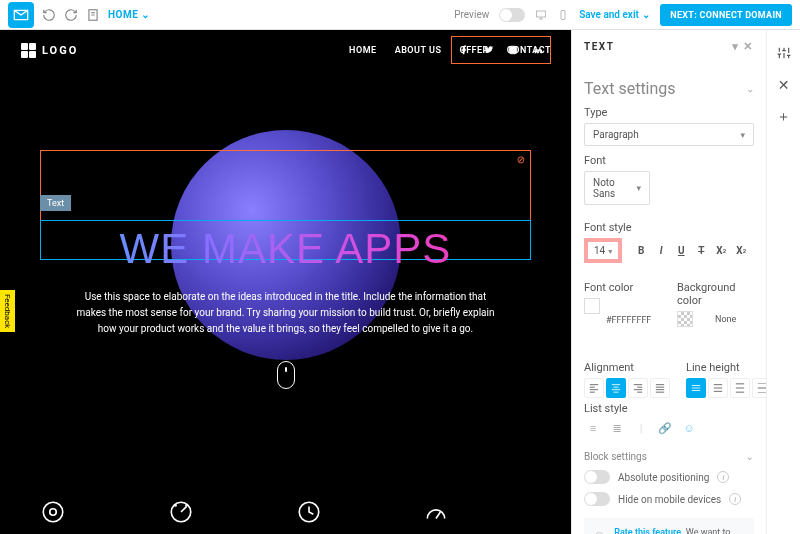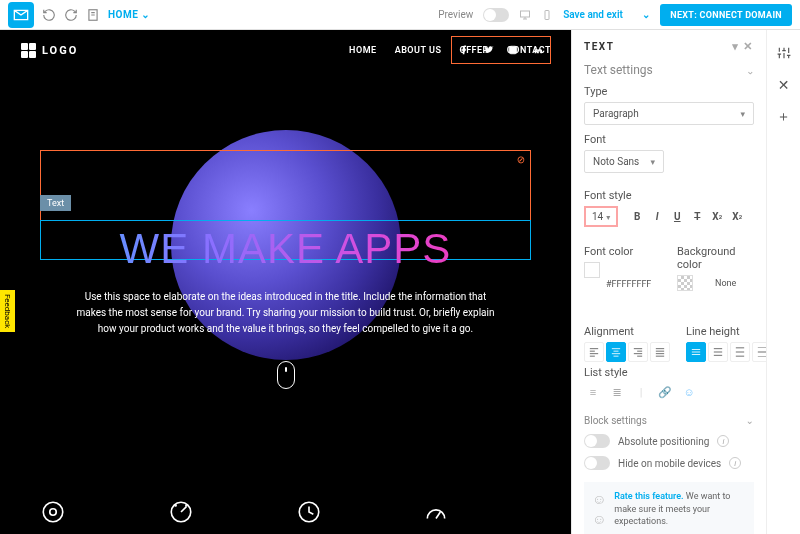--- a/index.html
+++ b/index.html
@@ -8,21 +8,21 @@
 .topbar .left{display:flex;align-items:center;gap:8px}
 .topbar .left .mail{width:26px;height:26px;background:#00aeef;border-radius:4px;display:flex;align-items:center;justify-content:center}
 .topbar .left .mail svg{width:16px;height:16px;fill:#fff}
 .topbar .ico{width:14px;height:14px;color:#888;cursor:pointer}
 .topbar .home{color:#00aeef;font-weight:700;font-size:10px;letter-spacing:.5px;display:flex;align-items:center;gap:3px;cursor:pointer}
 .topbar .right{margin-left:auto;display:flex;align-items:center;gap:10px}
 .topbar .preview{color:#888;font-size:10px}
 .toggle{width:26px;height:14px;background:#ddd;border-radius:7px;position:relative;cursor:pointer}
 .toggle:after{content:"";position:absolute;left:1px;top:1px;width:12px;height:12px;background:#fff;border-radius:50%}
 .device{width:12px;height:12px;color:#bbb;cursor:pointer}
-.save{color:#00aeef;font-size:10px;font-weight:600;cursor:pointer;display:flex;align-items:center;gap:19px}
+.save{color:#00aeef;font-size:10px;font-weight:600;cursor:pointer;display:flex;align-items:center;gap:3px}
 .next-btn{background:#00aeef;color:#fff;font-size:9px;font-weight:700;padding:6px 10px;border-radius:3px;cursor:pointer;letter-spacing:.3px}
 .main{flex:1;display:flex;overflow:hidden}
 .canvas{flex:1;background:#000;overflow-y:auto;position:relative}
 .feedback{position:absolute;left:0;top:260px;background:#ffe600;color:#000;font-size:8px;padding:4px 3px;writing-mode:vertical-rl;z-index:10;cursor:pointer}
 .site-header{height:40px;display:flex;align-items:center;padding:6px 20px;position:relative}
 .site-logo{display:flex;align-items:center;gap:6px;color:#fff;font-size:11px;font-weight:700;letter-spacing:2px}
 .site-logo .mark{width:16px;height:16px;display:flex;flex-wrap:wrap}
 .site-logo .mark span{width:7px;height:7px;background:#fff;margin:.5px;border-radius:1px}
 .site-nav{margin-left:auto;display:flex;gap:18px;color:#fff;font-size:9px;font-weight:600;letter-spacing:.5px}
 .site-nav span{cursor:pointer}
@@ -38,30 +38,30 @@
 .hero p{position:relative;z-index:3;color:#fff;font-size:10px;line-height:1.6;max-width:420px;margin:16px auto 0}
 .mouse{position:relative;z-index:3;width:18px;height:28px;border:1.5px solid #fff;border-radius:10px;margin:24px auto 0;display:flex;justify-content:center;padding-top:5px}
 .mouse:after{content:"";width:2px;height:5px;background:#fff;border-radius:1px}
 .stats{display:flex;padding:30px 40px;gap:20px}
 .stat{flex:1;color:#fff}
 .stat svg{width:26px;height:26px;stroke:#fff;fill:none;stroke-width:1.5}
 .sidepanel{width:195px;background:#fff;border-left:1px solid #e8e8e8;padding:10px 12px;overflow-y:auto;font-size:10px;color:#555}
 .sidepanel h3{font-size:10px;font-weight:700;letter-spacing:1.5px;color:#333;margin-bottom:2px;display:flex;align-items:center}
 .sidepanel h3 .acts{margin-left:auto;display:flex;gap:4px;color:#aaa}
 .sidepanel h3 .acts span{cursor:pointer;font-size:11px}
-.section-h{color:#888;font-size:12px;margin:10px 0 6px;display:flex;align-items:center;cursor:pointer}
+.section-h{color:#888;font-size:16px;margin:26px 0 6px;display:flex;align-items:center;cursor:pointer}
 .section-h:after{content:"⌃";margin-left:auto;font-size:10px;color:#aaa;transform:rotate(180deg)}
 .field-lbl{font-size:11px;color:#555;margin:8px 0 4px}
 .dropdown{border:1px solid #ddd;border-radius:2px;padding:5px 8px;font-size:10px;display:flex;align-items:center;background:#fff;cursor:pointer}
 .dropdown:after{content:"▾";margin-left:auto;color:#888;font-size:9px}
-.dropdown.sm{width:80px}
+.dropdown.sm{width:66px}
 .row{display:flex;gap:16px}
 .row>div{flex:1}
 .fsize{display:flex;align-items:center;gap:4px}
-.fsize .val{border:2px solid #fca5a5;padding:3px 6px;font-size:10px;display:flex;align-items:flex-end;gap:3px;cursor:pointer}
+.fsize .val{border:4px solid #fca5a5;padding:3px 6px;font-size:10px;display:flex;align-items:flex-end;gap:3px;cursor:pointer}
 .fsize .val:after{content:"▾";font-size:8px;color:#888}
 .fmt-btns{display:flex;gap:2px;margin-left:6px}
 .fmt-btns span{width:18px;height:18px;display:flex;align-items:center;justify-content:center;font-size:10px;font-weight:700;color:#555;cursor:pointer;border-radius:2px}
 .swatch{width:16px;height:16px;border:1px solid #ddd;background:#fff;display:inline-block;vertical-align:middle;cursor:pointer}
 .hex{font-size:9px;color:#555;margin-left:22px}
 .align-grp{display:flex;gap:2px;margin-top:4px}
 .align-grp span{width:20px;height:20px;border:1px solid #eee;display:flex;align-items:center;justify-content:center;cursor:pointer;border-radius:2px}
 .align-grp span.active{background:#00aeef;color:#fff;border-color:#00aeef}
 .align-grp span svg{width:10px;height:10px}
 .list-icons{display:flex;gap:6px;margin-top:4px;align-items:center}

